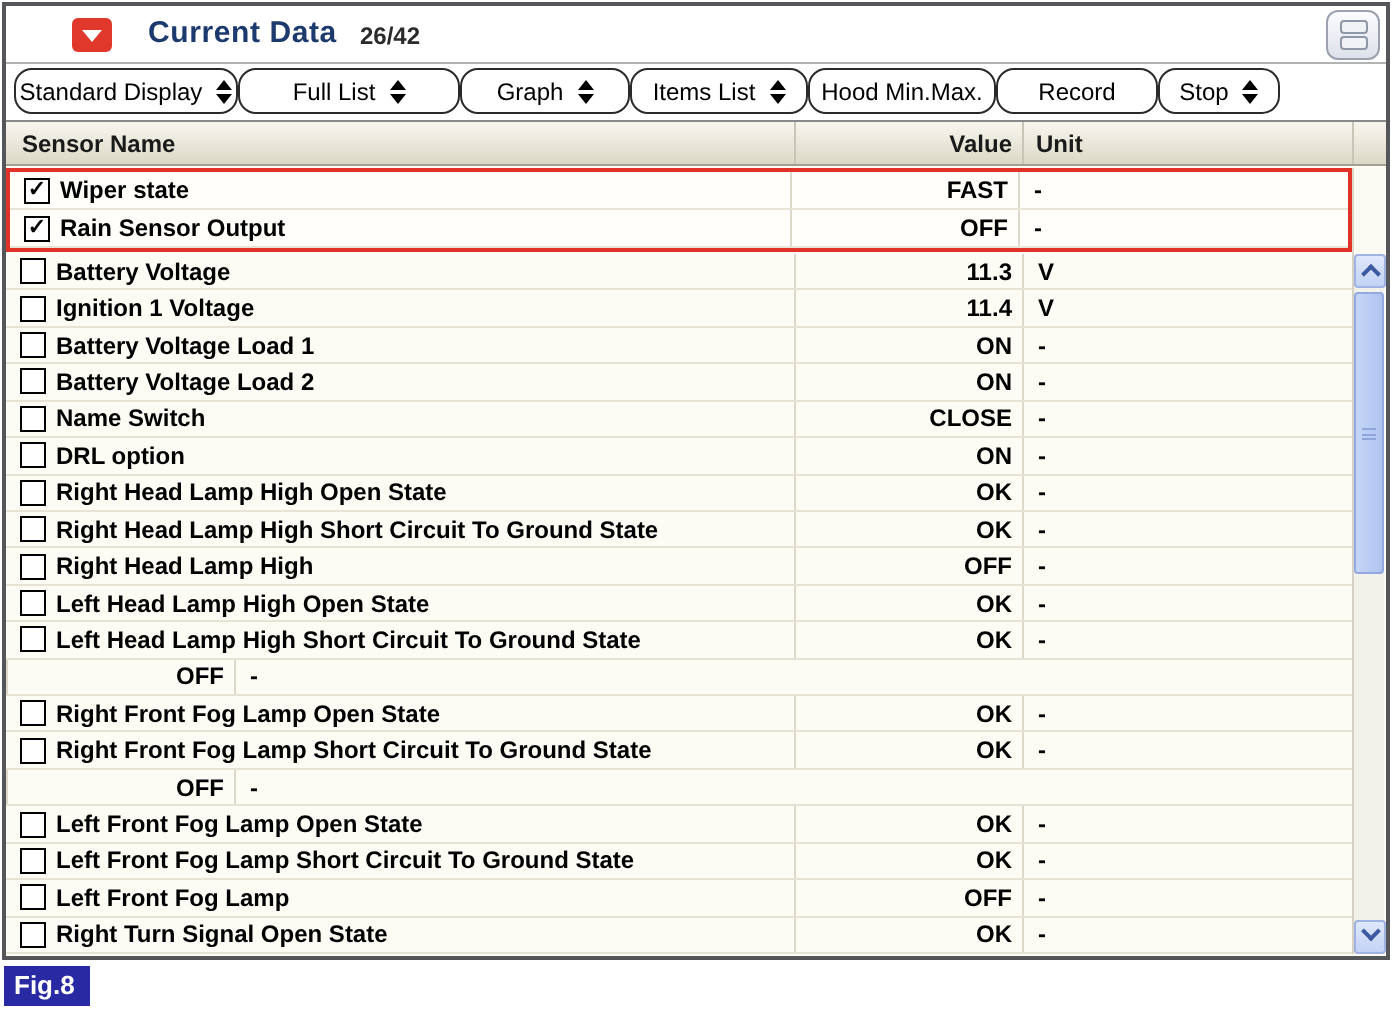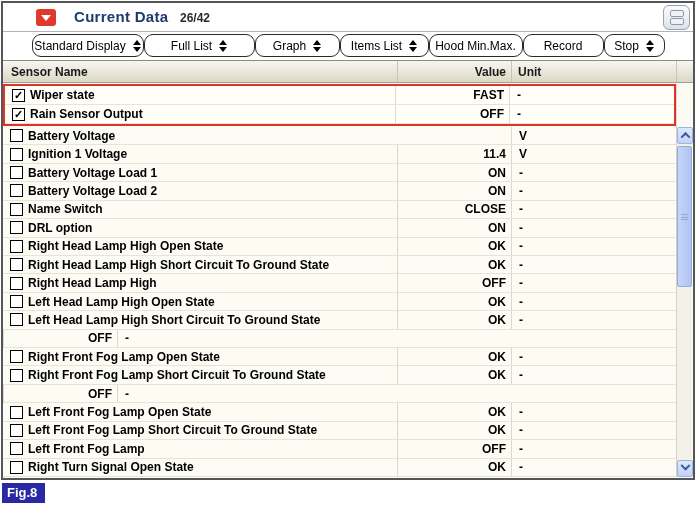--- a/index.html
+++ b/index.html
@@ -12,21 +12,21 @@
   .red-btn { position:absolute; left:33px; top:6px; width:20px; height:17px; background:#e0392c; border-radius:3px;
              display:flex; align-items:center; justify-content:center; cursor:pointer; }
   .red-btn .tri { width:0; height:0; border-left:5px solid transparent; border-right:5px solid transparent; border-top:6px solid #ffffff; }
   .page-title { position:absolute; left:71px; top:5px; font-size:15px; font-weight:bold; color:#1c3a6e; letter-spacing:.3px; }
   .counter { position:absolute; left:177px; top:8px; font-size:12px; font-weight:bold; color:#2b2b2b; }
   .menu-btn { position:absolute; right:3px; top:2px; width:27px; height:25px; border:1px solid #9aa2b0; border-radius:6px;
               background:linear-gradient(#fbfcfe,#dde1ea); display:flex; flex-direction:column; align-items:center; justify-content:center; gap:1px; cursor:pointer; }
   .menu-btn i { display:block; width:14px; height:7px; border:1px solid #8f98a8; background:#f0f2f6; border-radius:2px; }
 
   
-  .toolbar { position:relative; height:27px; display:flex; align-items:center; gap:0; padding:0 4px; background:#ffffff;justify-content:center; }
+  .toolbar { position:relative; height:27px; display:flex; align-items:center; gap:0; padding:0 4px; background:#ffffff; }
   .tb-btn { height:23px; border:1.5px solid #2a2a2a; border-radius:9px; background:#ffffff; display:flex; align-items:center;
             justify-content:center; font-family:"Liberation Sans", sans-serif; font-size:12px; color:#000; cursor:pointer; white-space:nowrap; }
   .tb-btn:nth-child(1){ width:112px; } .tb-btn:nth-child(2){ width:111px; } .tb-btn:nth-child(3){ width:85px; }
   .tb-btn:nth-child(4){ width:89px; }  .tb-btn:nth-child(5){ width:94px; }  .tb-btn:nth-child(6){ width:81px; }
   .tb-btn:nth-child(7){ width:61px; }
   .updown { display:inline-flex; flex-direction:column; align-items:center; gap:2px; margin-left:7px; }
   .updown b { width:0; height:0; border-left:4px solid transparent; border-right:4px solid transparent; }
   .updown b.u { border-bottom:5px solid #000; }
   .updown b.d { border-top:5px solid #000; }
 
@@ -159,20 +159,21 @@
           <div class="cell value">OFF</div>
           <div class="cell unit">-</div>
         </div>
       </div>
     <div class="rows" id="rows">
         <div class="row">
           <div class="cell name">
             <span class="cb"></span>
             <span>Battery Voltage</span>
           </div>
+          <div class="cell value">11.3</div>
           <div class="cell unit">V</div>
         </div>
         <div class="row">
           <div class="cell name">
             <span class="cb"></span>
             <span>Ignition 1 Voltage</span>
           </div>
           <div class="cell value">11.4</div>
           <div class="cell unit">V</div>
         </div>

